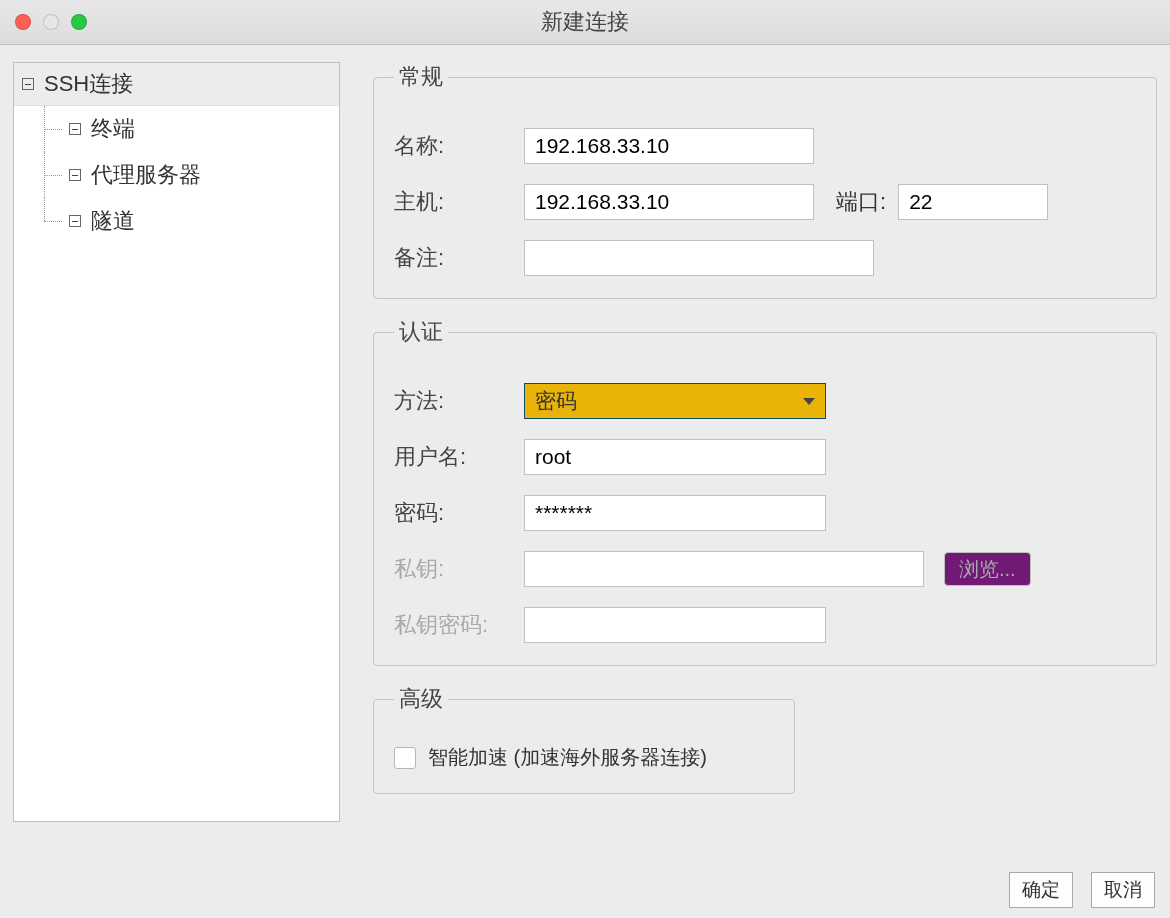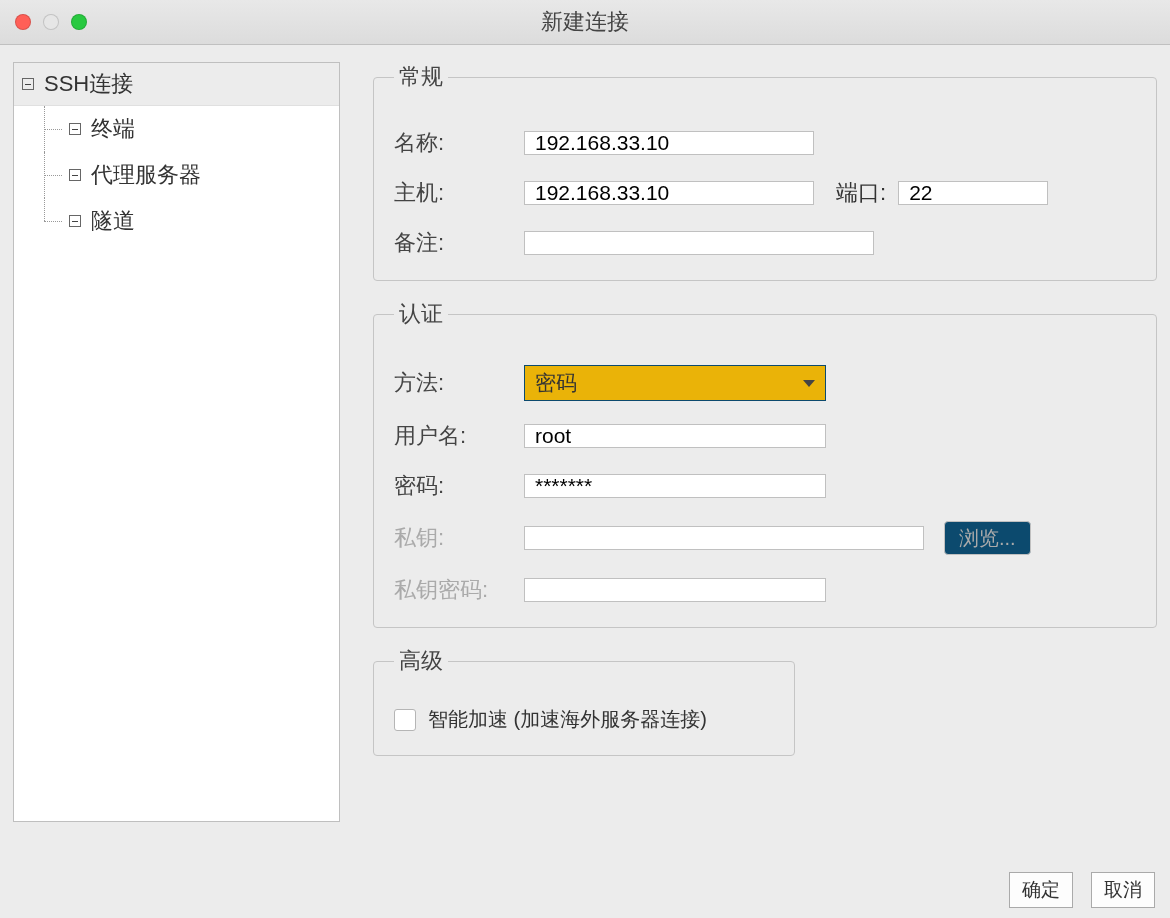--- a/index.html
+++ b/index.html
@@ -159,21 +159,21 @@
       width: 130px;
       font-size: 22px;
       color: #444;
     }
     .form-label.disabled {
       color: #aaa;
     }
     input[type="text"], input[type="password"] {
       border: 1px solid #c0c0c0;
       background: #fff;
-      height: 24px;
+      height: 36px;
       padding: 0 10px;
       font-size: 21px;
       font-family: inherit;
       outline: none;
     }
     input[disabled] {
       background: #fff;
       color: #aaa;
     }
 
@@ -217,21 +217,21 @@
       padding: 0 14px;
       font-size: 20px;
       border-radius: 4px;
       cursor: pointer;
       display: flex;
       align-items: center;
       justify-content: center;
     }
     .btn.disabled {
       color: #aaa;
-      background: #0c4a6e;
+      background: #701a75;
     }
 
     .footer-buttons {
       position: absolute;
       bottom: 10px;
       right: 15px;
       display: flex;
       gap: 18px;
     }
     .footer-buttons .btn {

